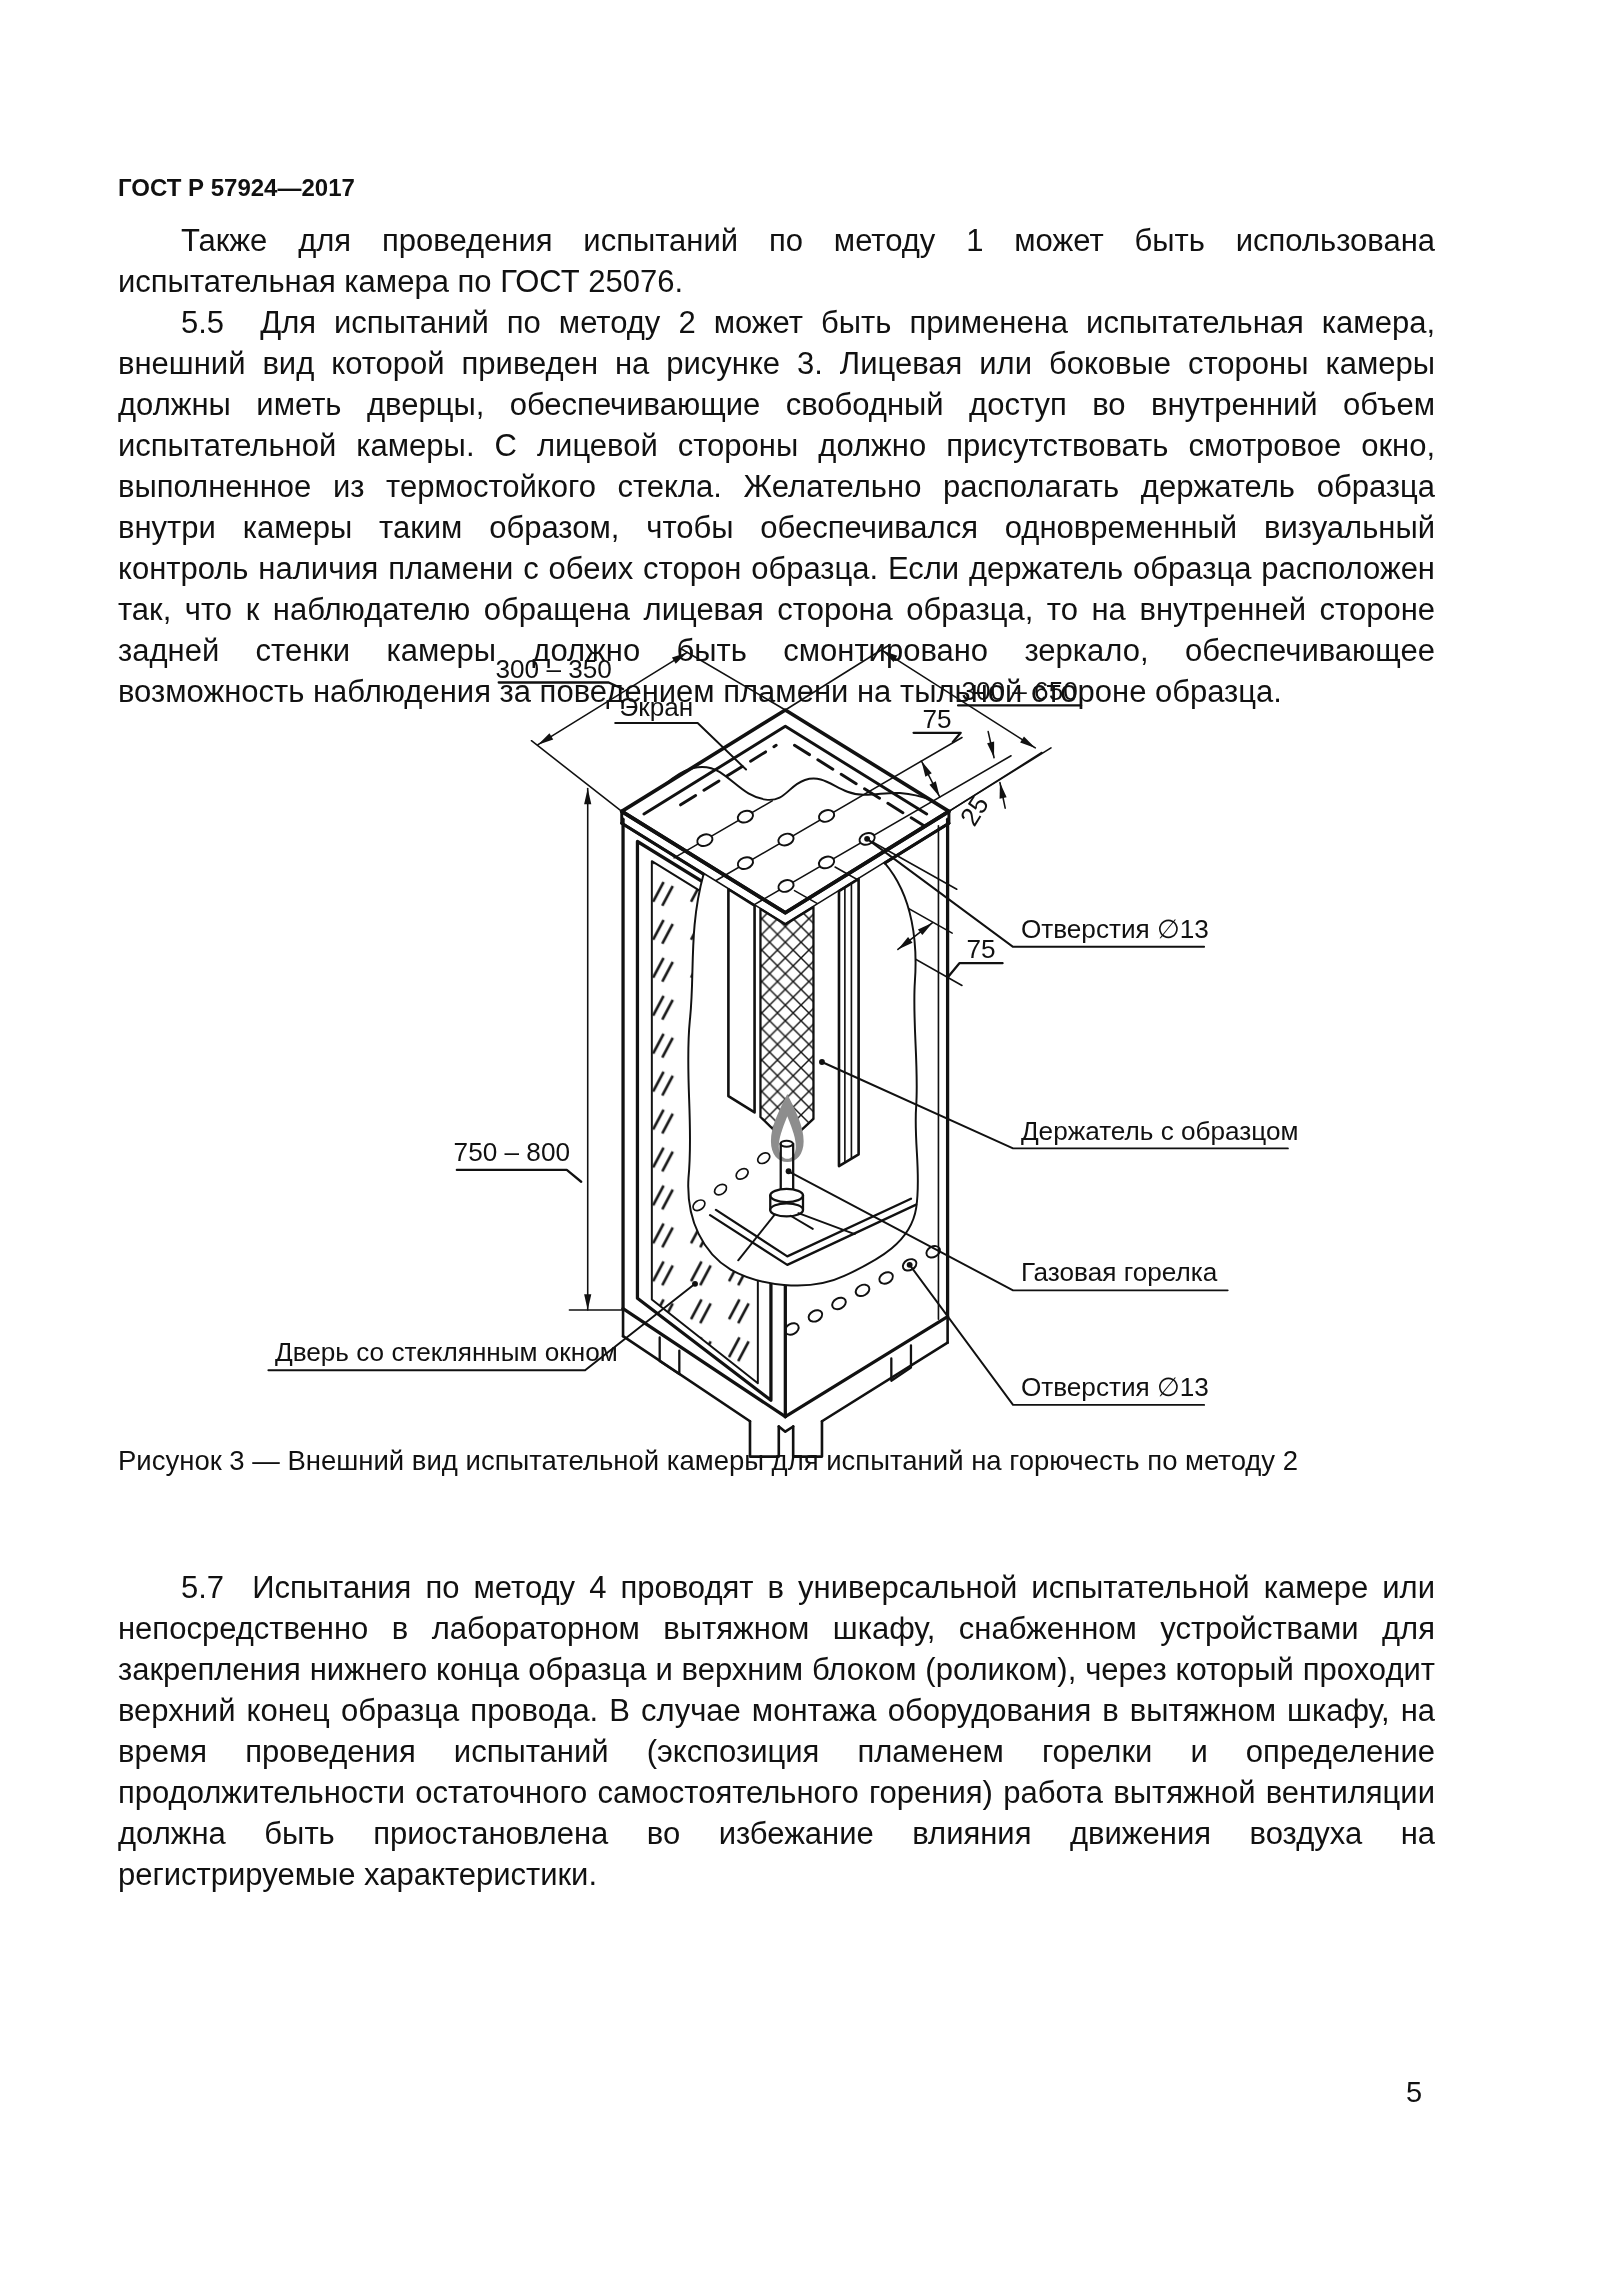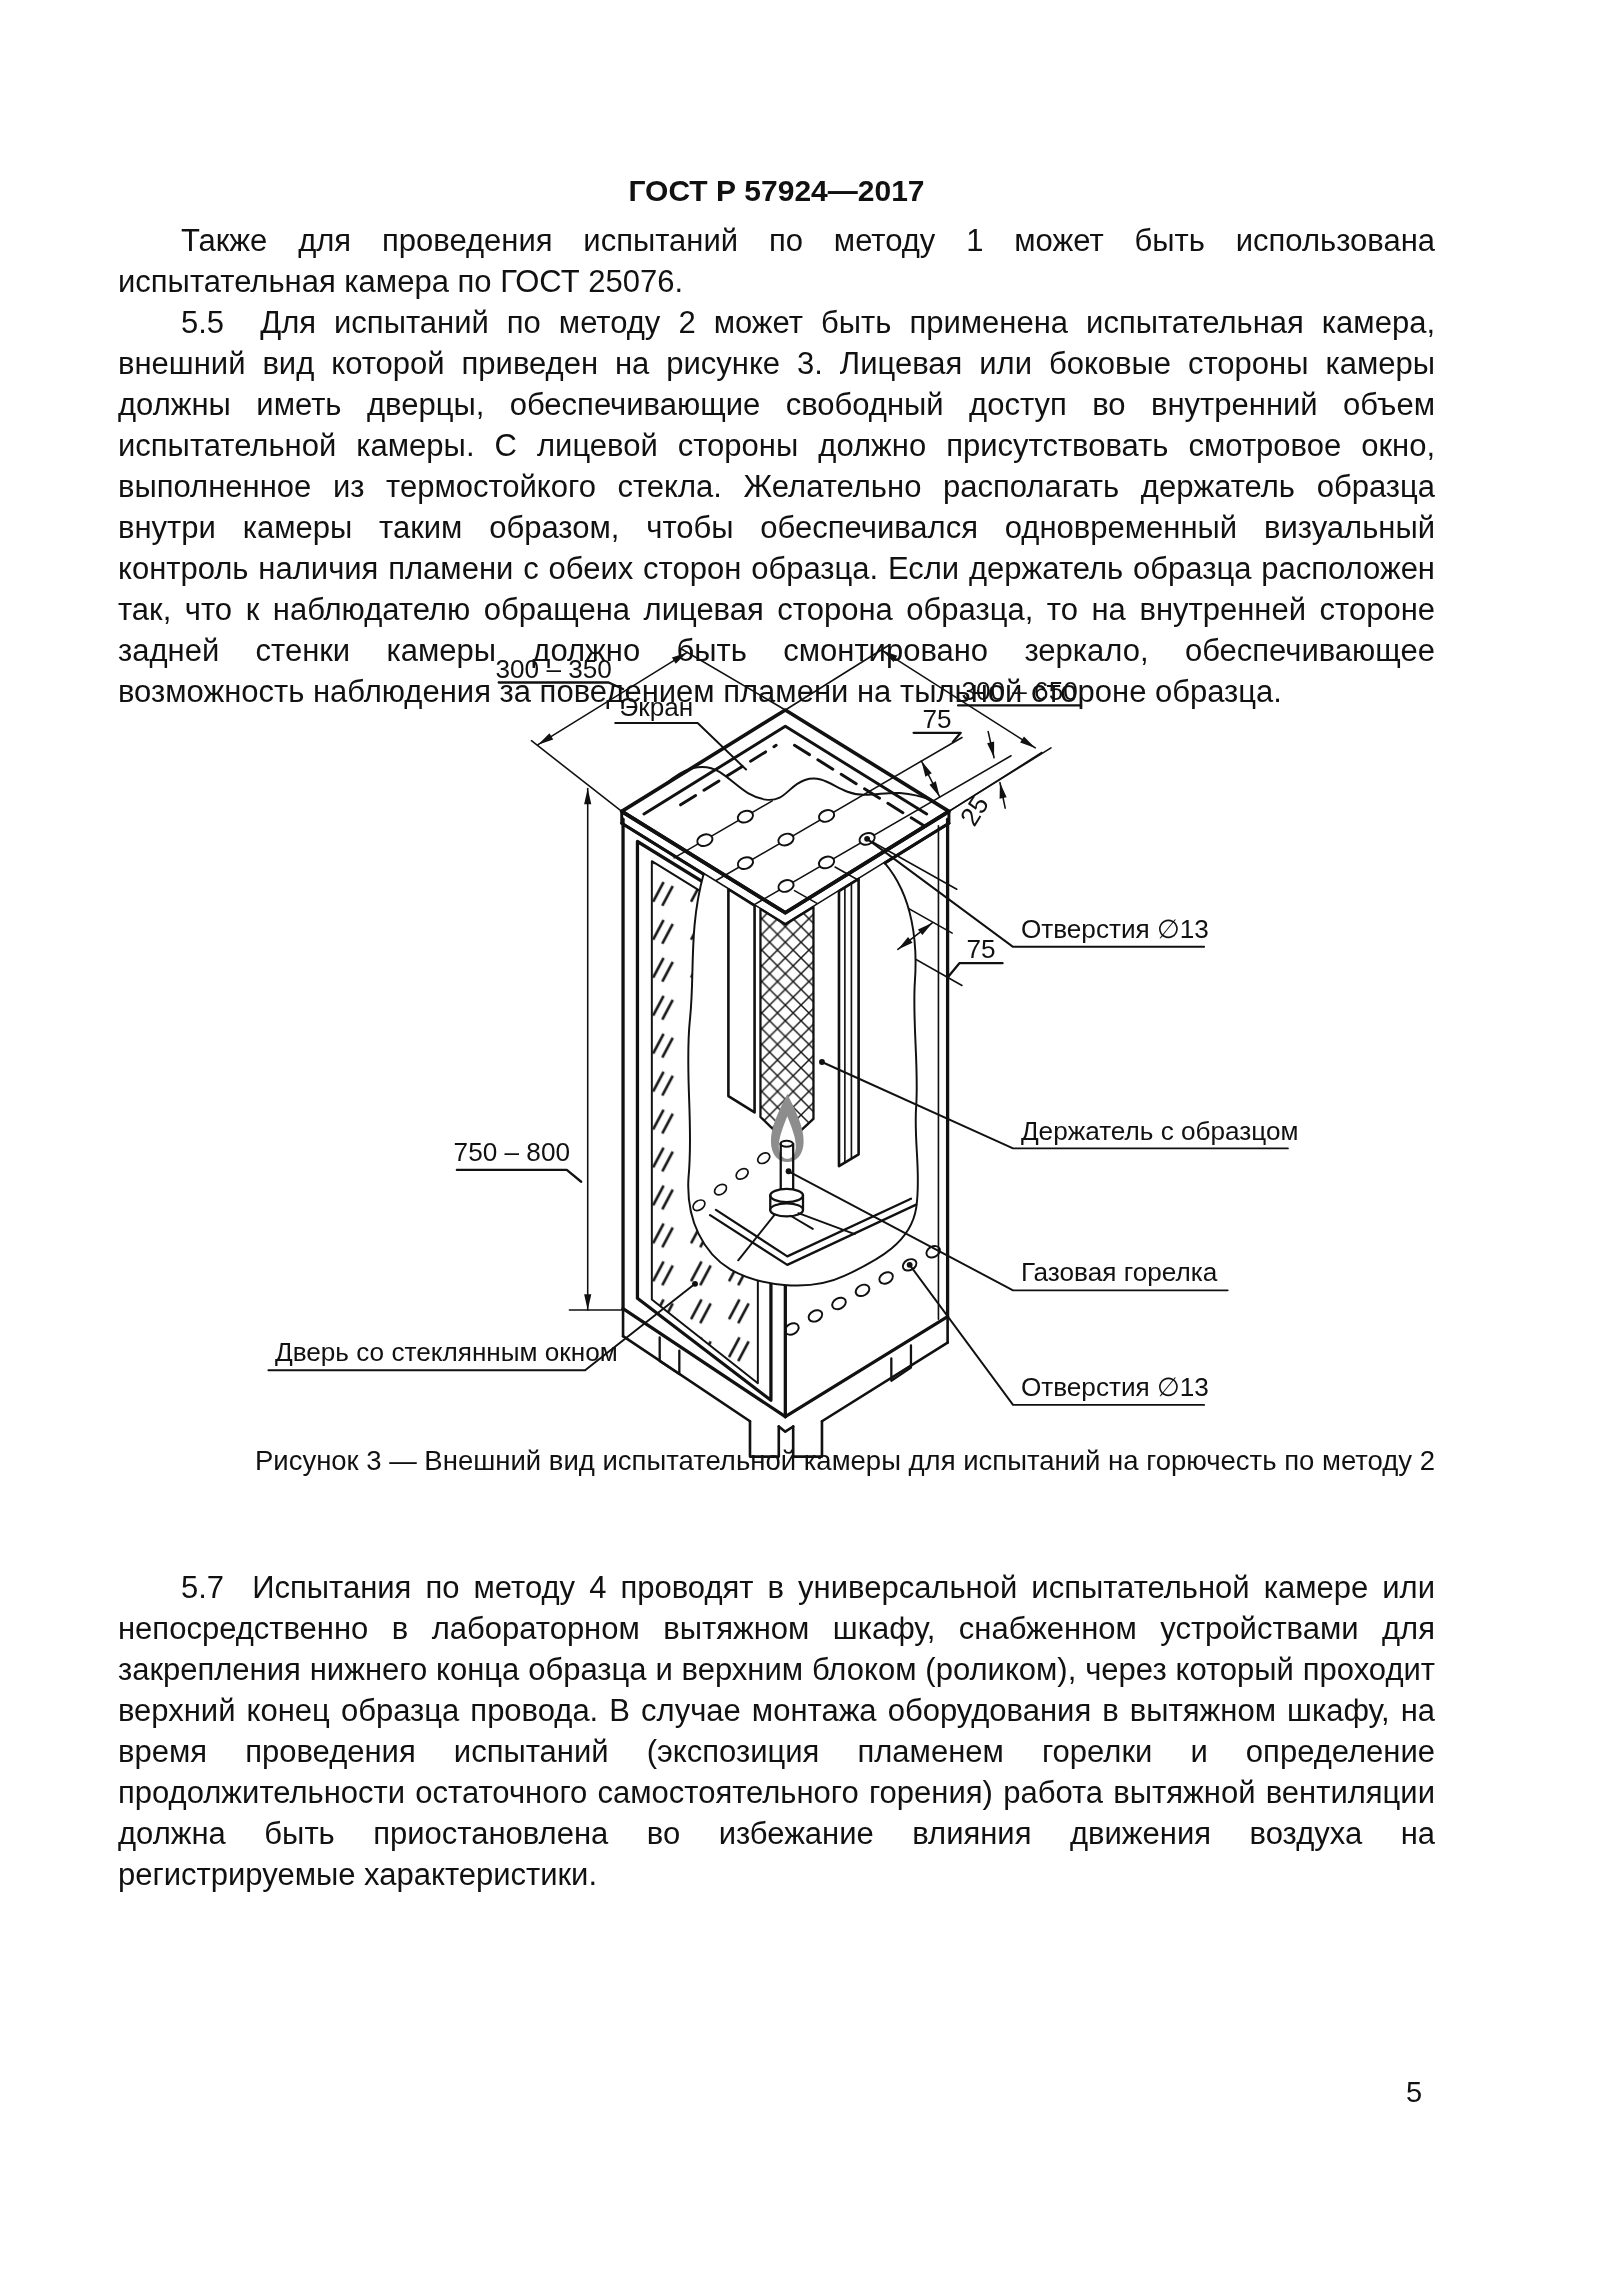--- a/index.html
+++ b/index.html
@@ -2,30 +2,30 @@
 <html style="font-size:10.5px"><head>
 <meta charset="utf-8">
 <style>
   html,body{margin:0;padding:0;background:#777;}
   .page{
     position:relative;width:1623px;height:2295px;background:#fff;
     font-family:"Liberation Sans",sans-serif;color:#111;overflow:hidden;
   }
   .doc-header{
     position:absolute;top:174px;left:118px;width:1317px;
-    text-align:center;font-weight:bold;font-size:30px;letter-spacing:0px;
+    text-align:left;font-weight:bold;font-size:24px;letter-spacing:0px;
   }
   .text-block{
     position:absolute;left:118px;width:1317px;
     font-size:31px;line-height:41px;text-align:justify;
   }
   .text-block p{margin:0;text-indent:63px;}
   .fig-caption{
     position:absolute;top:1445px;left:118px;width:1317px;
-    text-align:right;font-size:27.5px;
+    text-align:left;font-size:27.5px;
   }
   .page-number{
     position:absolute;top:2076px;left:1406px;font-size:29px;
   }
   svg text{font-family:"Liberation Sans",sans-serif;font-size:40px;fill:#111;}
   .figure-svg{position:absolute;left:0;top:0;}
 </style>
 </head>
 <body>
 

